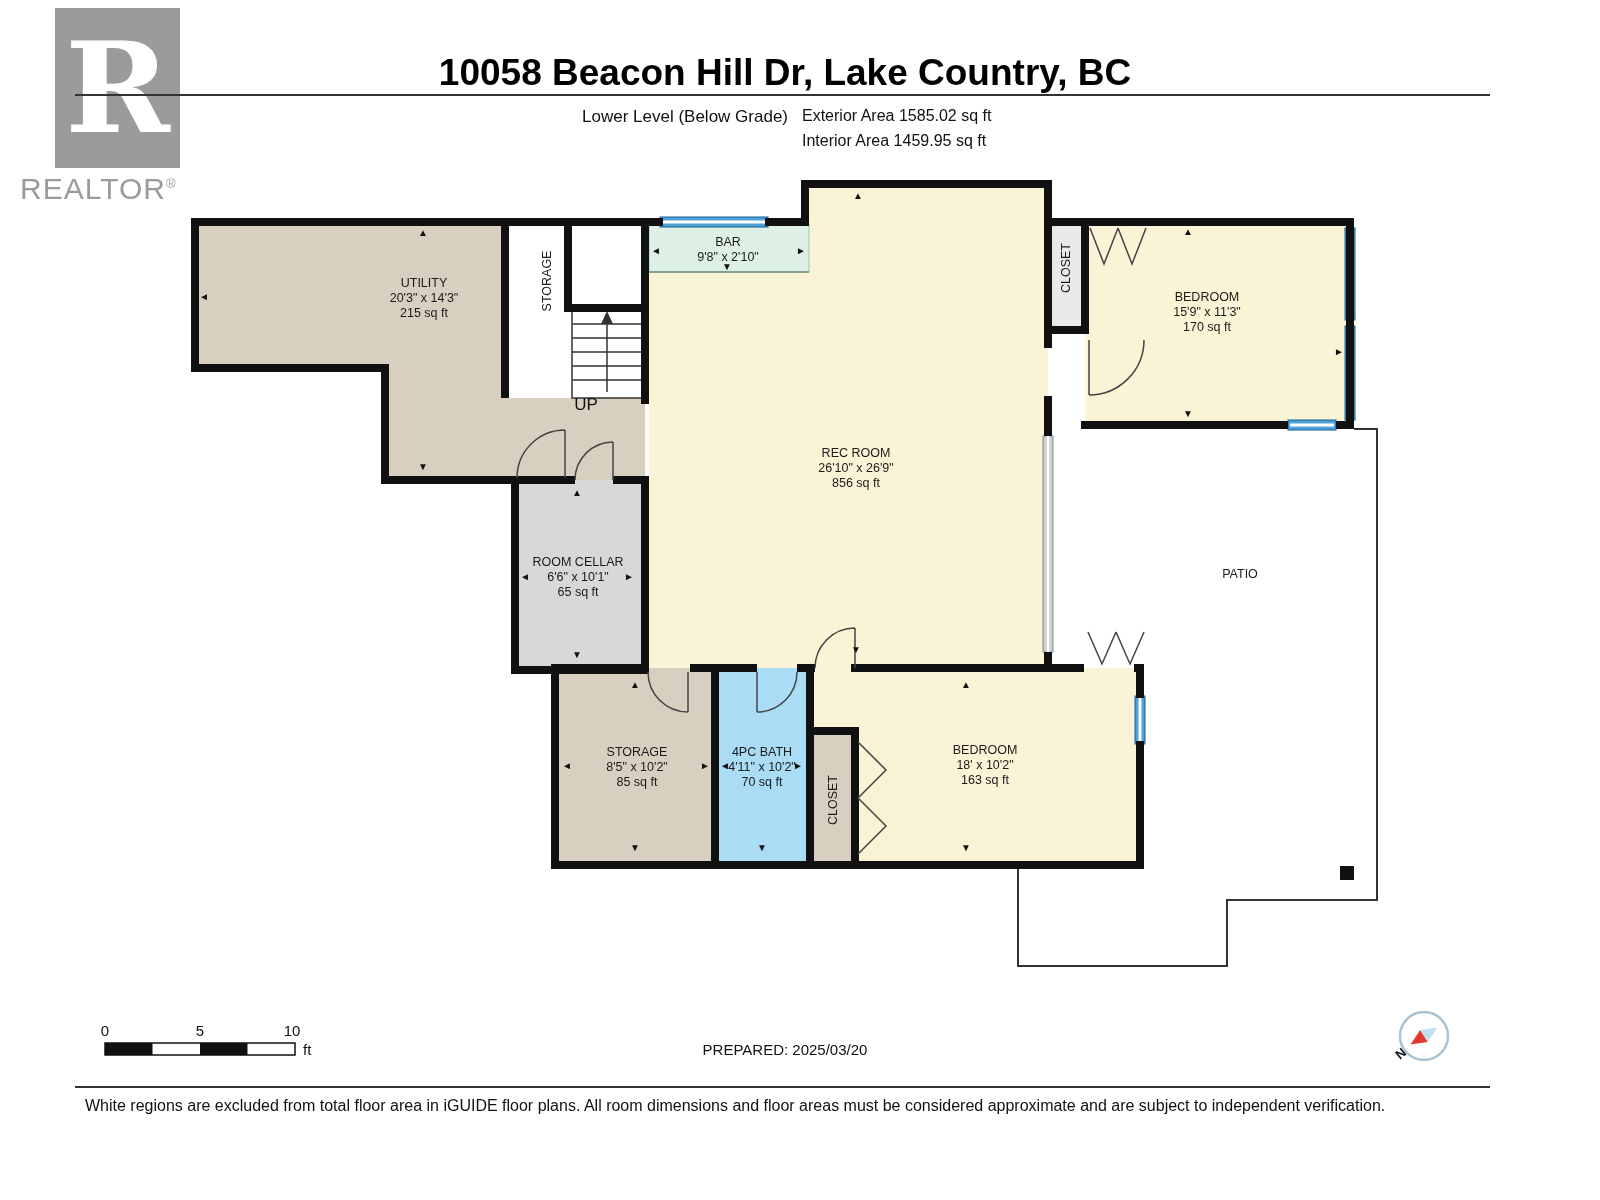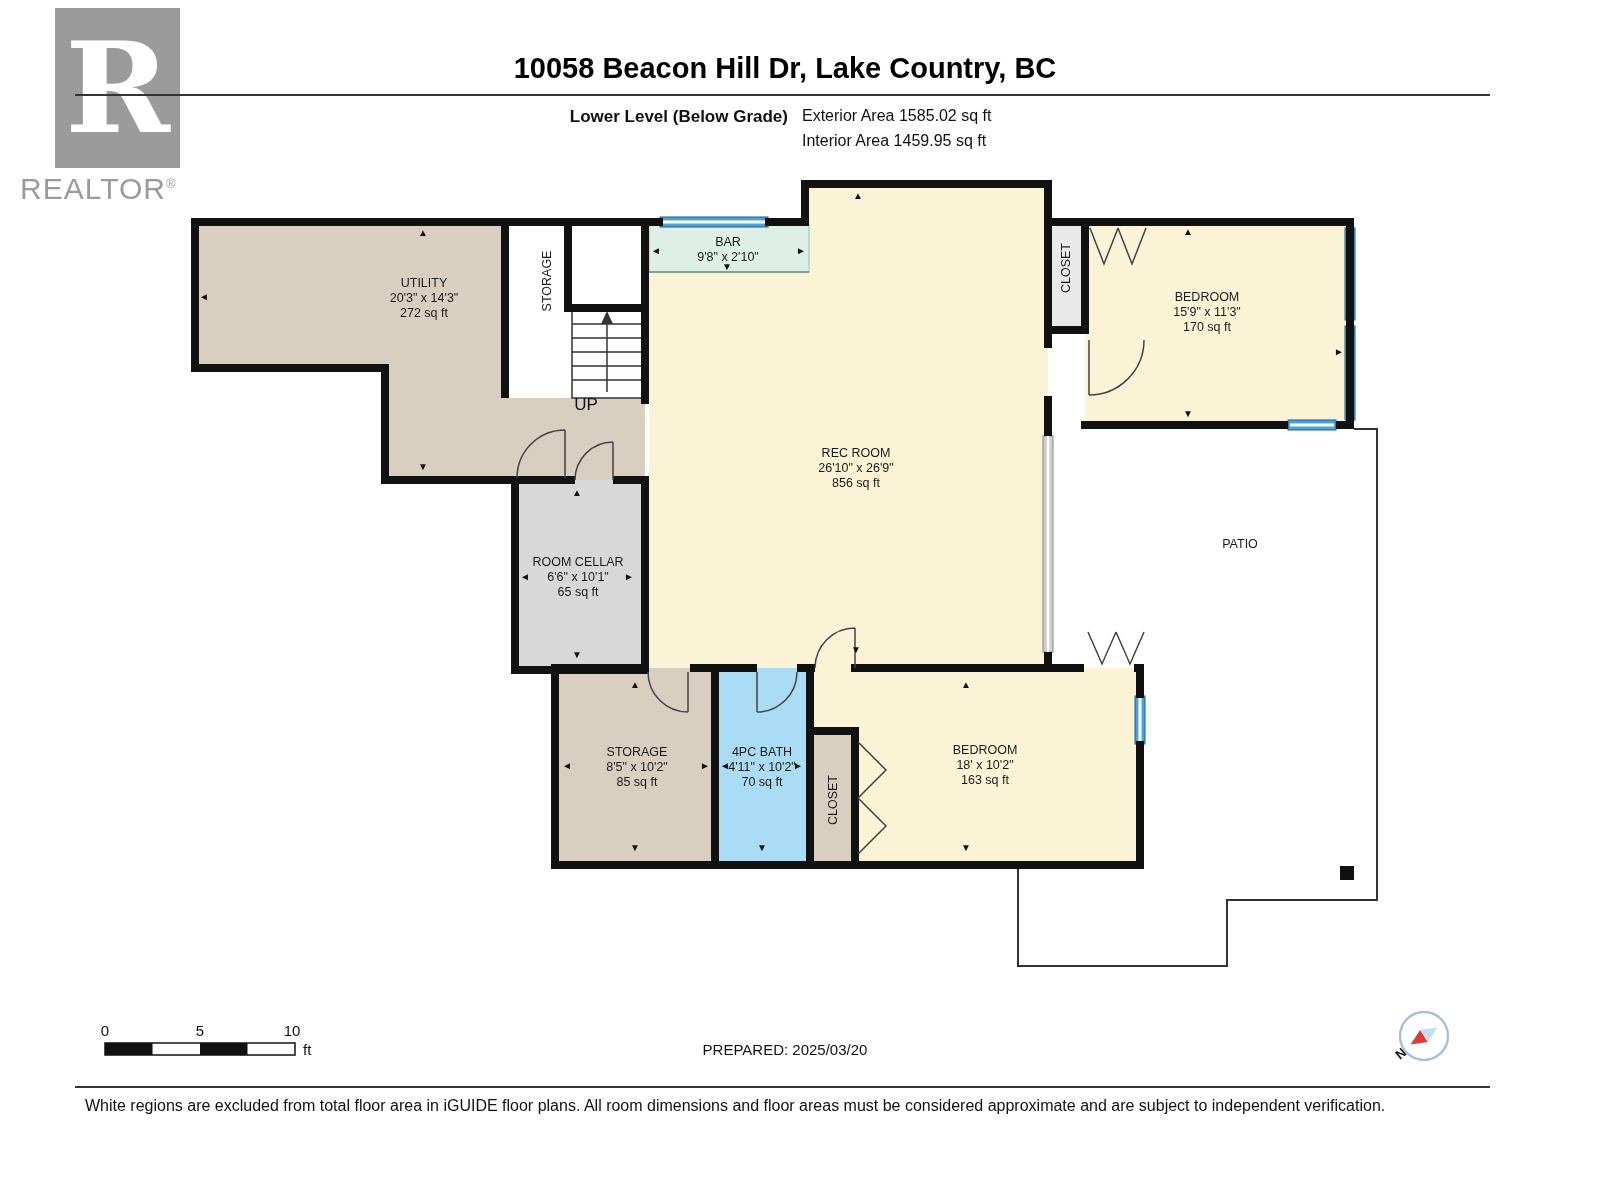--- a/index.html
+++ b/index.html
@@ -1,24 +1,24 @@
 <!DOCTYPE html>
 <html><head>
 <meta charset="utf-8">
 <style>
   html,body{margin:0;padding:0;background:#fff;}
   .page{position:relative;width:1600px;height:1200px;background:#fff;overflow:hidden;
         font-family:"Liberation Sans",sans-serif;color:#111;}
   svg.plan{position:absolute;left:0;top:0;}
   .title{position:absolute;top:52px;left:0;width:1570px;text-align:center;
-         font-size:29px;font-weight:bold;color:#000;}
+         font-size:37px;font-weight:bold;color:#000;}
   .hr1{position:absolute;top:94px;left:75px;width:1415px;height:2px;background:#333;}
   .hr2{position:absolute;top:1086px;left:75px;width:1415px;height:2px;background:#333;}
   .level-label{position:absolute;top:107px;left:430px;width:358px;text-align:right;
-               font-size:17px;font-weight:bold;}
+               font-size:17px;font-weight:normal;}
   .area-line{position:absolute;left:802px;font-size:16px;}
   .ext{top:107px}.int{top:132px}
   .prepared{position:absolute;top:1041px;left:635px;width:300px;text-align:center;font-size:15px;}
   .disclaimer{position:absolute;top:1097px;left:85px;font-size:16px;}
   .room-label{position:absolute;transform:translate(-50%,-50%);text-align:center;
               color:#1a1a1a;font-size:12.5px;line-height:15px;white-space:nowrap;}
   .room-label.vertical{transform:translate(-50%,-50%) rotate(-90deg);}
   .arr{position:absolute;transform:translate(-50%,-50%);font-size:10px;color:#111;line-height:10px;}
   .scale-num{position:absolute;top:1022px;font-size:15px;transform:translateX(-50%);}
   .scale-unit{position:absolute;top:1041px;left:303px;font-size:15px;}
@@ -154,21 +154,21 @@
     <g>
       <circle cx="1424" cy="1036" r="24" fill="#fff" stroke="#a9c3d4" stroke-width="2.5"></circle>
       <polygon points="1410.5,1044.6 1420.2,1030.1 1427.8,1041.9" fill="#e03a2f"></polygon>
       <polygon points="1437.4,1027.4 1420.2,1030.1 1427.8,1041.9" fill="#bfe0f0"></polygon>
     </g>
   </svg>
 
   <div class="room-label" style="left:424px;top:298px">
     <div>UTILITY</div>
     <div>20'3" x 14'3"</div>
-    <div>272 sq ft</div>
+    <div>215 sq ft</div>
   </div>
   <div class="room-label vertical" style="left:547px;top:281px">
     <div>STORAGE</div>
   </div>
   <div class="room-label" style="left:728px;top:250px">
     <div>BAR</div>
     <div>9'8" x 2'10"</div>
   </div>
   <div class="room-label" style="left:856px;top:468px">
     <div>REC ROOM</div>
@@ -181,21 +181,21 @@
   <div class="room-label" style="left:1207px;top:312px">
     <div>BEDROOM</div>
     <div>15'9" x 11'3"</div>
     <div>170 sq ft</div>
   </div>
   <div class="room-label" style="left:578px;top:577px">
     <div>ROOM CELLAR</div>
     <div>6'6" x 10'1"</div>
     <div>65 sq ft</div>
   </div>
-  <div class="room-label" style="left:1240px;top:544px">
+  <div class="room-label" style="left:1240px;top:574px">
     <div>PATIO</div>
   </div>
   <div class="room-label" style="left:637px;top:767px">
     <div>STORAGE</div>
     <div>8'5" x 10'2"</div>
     <div>85 sq ft</div>
   </div>
   <div class="room-label" style="left:762px;top:767px">
     <div>4PC BATH</div>
     <div>4'11" x 10'2"</div>

